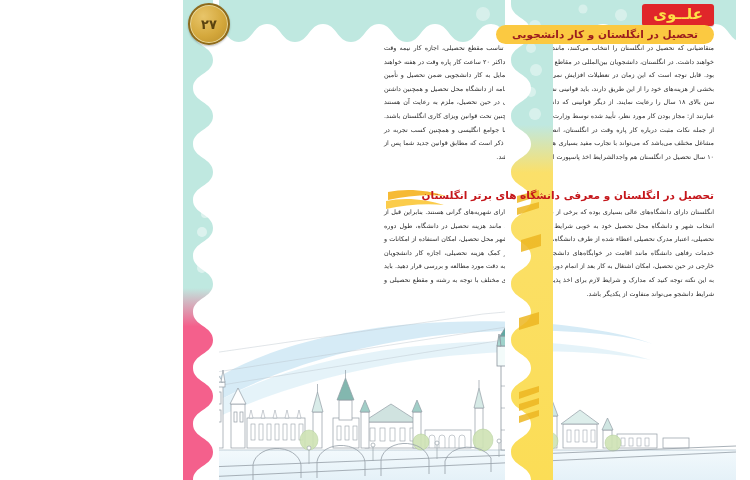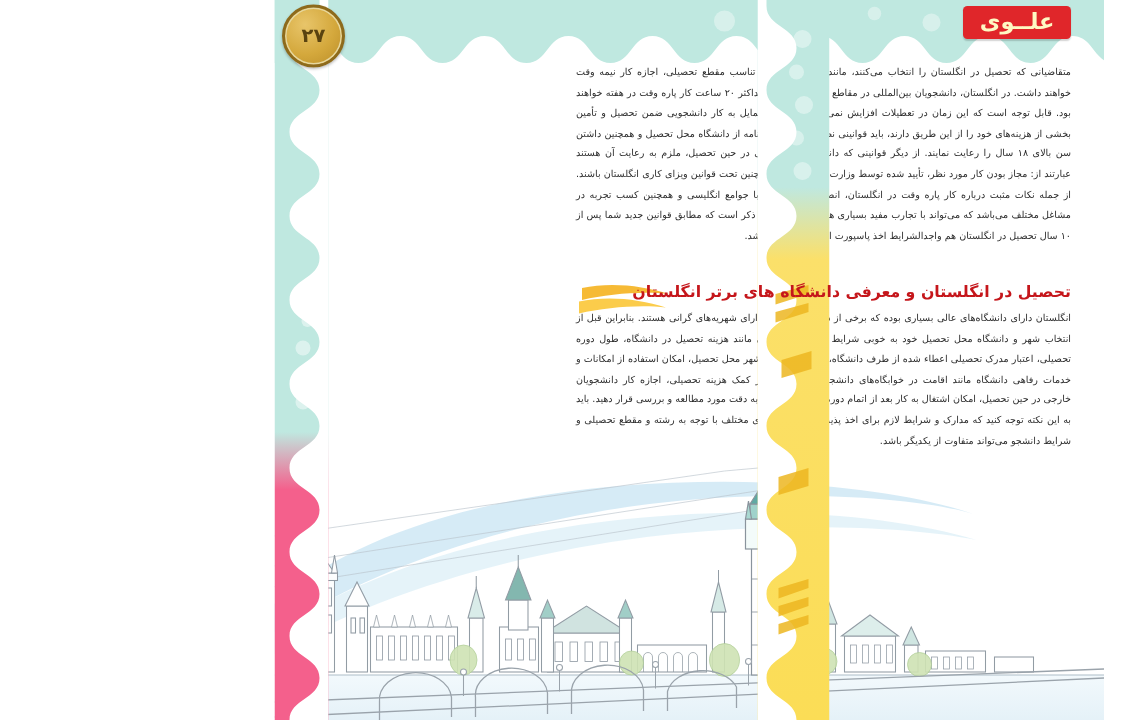--- a/index.html
+++ b/index.html
@@ -27,21 +27,21 @@
     background:radial-gradient(circle at 35% 30%,#e8c56a 0%,#d4a83c 55%,#b98c28 100%);
     border:2.4px solid #8d6a1c;
     box-shadow:0 0 0 1px #e6d79f inset, 0 1px 2px rgba(0,0,0,.28);
     display:flex;align-items:center;justify-content:center;
     color:#5a4310;font-size:13px;font-weight:bold;letter-spacing:.5px;
     z-index:30;
   }
   
   #brand{
     position:absolute;right:22px;top:4px;
-    background:#e0262a;color:#fef9c3;
+    background:#e0262a;color:#fde047;
     font-size:15px;font-weight:bold;letter-spacing:1px;
     padding:1px 11px 3px 11px;border-radius:3px;
     box-shadow:0 1px 1px rgba(0,0,0,.18);
     z-index:30;
   }
   
   #heading-1{
     position:absolute;right:22px;top:25px;
     background:#fbc941;color:#9b1b1e;
     font-size:10.5px;font-weight:bold;
@@ -278,20 +278,21 @@
               <circle cx="254" cy="143" r="2" fill="#fff"></circle>
             <line x1="316" y1="157" x2="316" y2="143"></line>
               <circle cx="316" cy="141" r="2" fill="#fff"></circle>
           </g>
         </g>
       </g>
     </svg>
 
     <div id="brand">علــوی</div>
 
+    <div id="heading-1">تحصیل در انگلستان و کار دانشجویی</div>
 
     <div id="para-1" class="copy">متقاضیانی که تحصیل در انگلستان را انتخاب می‌کنند، مانند اکثر کشورها به تناسب مقطع تحصیلی، اجازه کار نیمه وقت خواهند داشت. در انگلستان، دانشجویان بین‌المللی در مقاطع مختلف مجاز به حداکثر ۲۰ ساعت کار پاره وقت در هفته خواهند بود. قابل توجه است که این زمان در تعطیلات افزایش نمی‌یابد. افرادی که تمایل به کار دانشجویی ضمن تحصیل و تأمین بخشی از هزینه‌های خود را از این طریق دارند، باید قوانینی نظیر کسب رضایت‌نامه از دانشگاه محل تحصیل و همچنین داشتن سن بالای ۱۸ سال را رعایت نمایند. از دیگر قوانینی که دانشجویان بین‌المللی در حین تحصیل، ملزم به رعایت آن هستند عبارتند از: مجاز بودن کار مورد نظر، تأیید شده توسط وزارت امور خارجه و همچنین تحت قوانین ویزای کاری انگلستان باشند. از جمله نکات مثبت درباره کار پاره وقت در انگلستان، انطباق‌پذیری بیشتر با جوامع انگلیسی و همچنین کسب تجربه در مشاغل مختلف می‌باشد که می‌تواند با تجارب مفید بسیاری همراه باشد. شایان ذکر است که مطابق قوانین جدید شما پس از ۱۰ سال تحصیل در انگلستان هم واجدالشرایط اخذ پاسپورت این کشور خواهید شد.</div>
 
     <div id="heading-2">
       <svg width="330" height="22" viewBox="0 0 330 22" style="position:absolute;left:0;top:0;">
         <path d="M4,4 C22,0 44,2 62,8 C44,6 22,8 4,12 Z" fill="#f6b62a" opacity=".95"></path>
         <path d="M2,13 C20,9 42,11 60,17 C42,15 20,17 2,21 Z" fill="#fbc941" opacity=".95"></path>
       </svg>
       <span class="h2text">تحصیل در انگلستان و معرفی دانشگاه های برتر انگلستان</span>
     </div>

